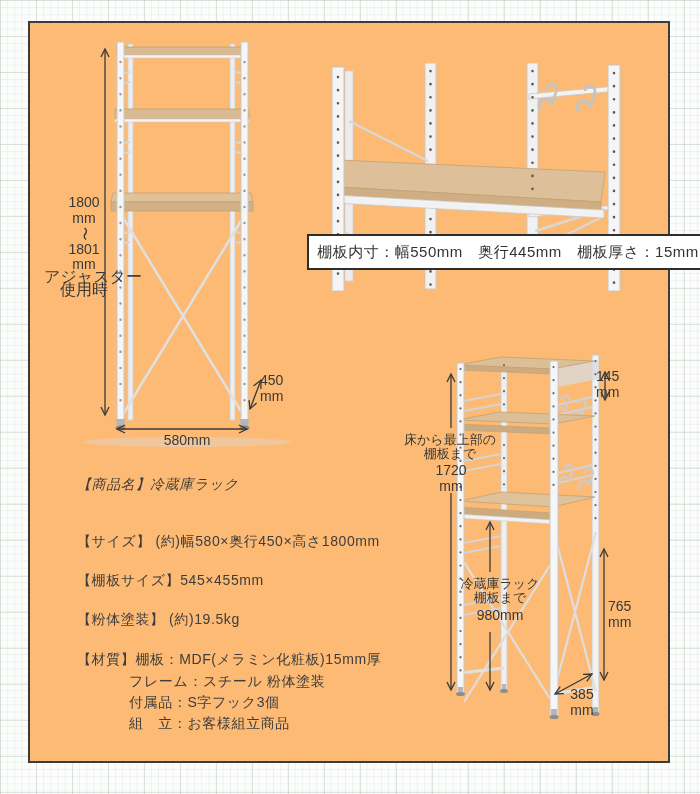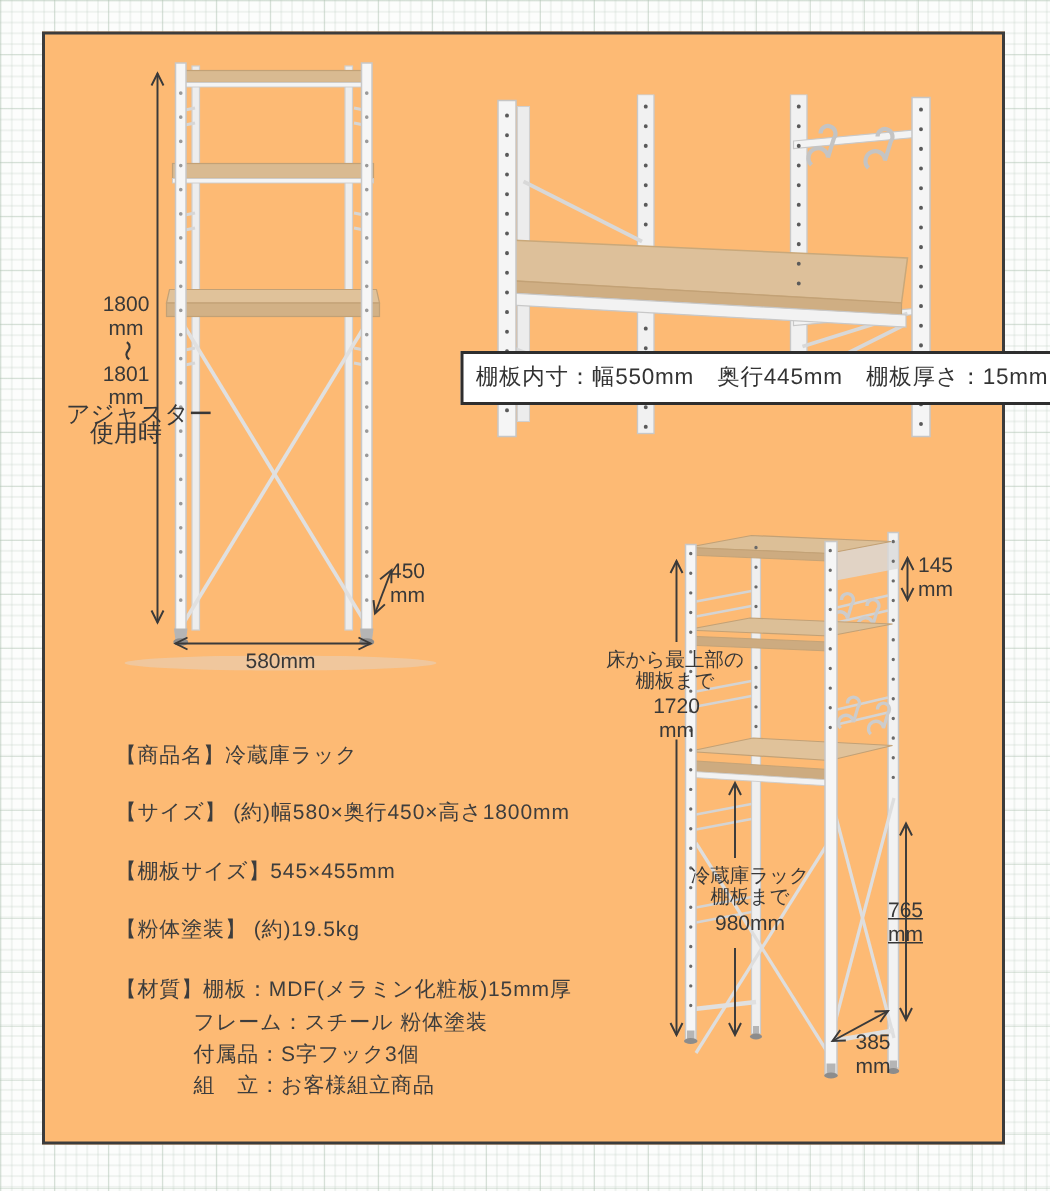--- a/index.html
+++ b/index.html
@@ -277,48 +277,48 @@
       <path d="M181,27 L185,19 L189,27"></path>
       <path d="M181,39 L185,47 L189,39"></path>
     </g>
     <g stroke="#3a3a3a" stroke-width="1.3" fill="none">
       <line x1="135" y1="341" x2="172" y2="321"></line>
       <path d="M166.8,328.3 L172,321 L163,321.3"></path>
       <path d="M143.9,340.7 L135,341 L140.2,333.7"></path>
     </g>
   </svg>
 
-  <div class="lbl dim" style="left:582px;top:346px;width:44px;">
+  <div class="lbl dim" style="left:566px;top:346px;width:44px;">
     <div>145</div>
     <div>mm</div>
   </div>
   <div class="lbl jnote" style="left:372px;top:410px;width:96px;">
     <div>床から最上部の</div>
     <div>棚板まで</div>
   </div>
   <div class="lbl dim dim-col" style="left:396px;top:440px;width:50px;">
     <div>1720</div>
     <div>mm</div>
   </div>
   <div class="lbl jnote" style="left:420px;top:554px;width:100px;">
     <div>冷蔵庫ラック</div>
     <div>棚板まで</div>
     <div class="dim" style="margin-top:4px;">980mm</div>
   </div>
-  <div class="lbl dim" style="left:562px;top:576px;width:40px;text-decoration:underline;">
+  <div class="lbl dim" style="left:578px;top:576px;width:40px;">
     <div>765</div>
     <div>mm</div>
   </div>
   <div class="lbl dim dim-col" style="left:528px;top:664px;width:48px;">
     <div>385</div>
     <div>mm</div>
   </div>
 
   <div>
-    <div class="spec-line" style="left:47px;top:472px;">【商品名】冷蔵庫ラック</div>
+    <div class="spec-line" style="left:47px;top:453px;font-style:italic;">【商品名】冷蔵庫ラック</div>
     <div class="spec-line" style="left:47px;top:510px;">【サイズ】 (約)幅580×奥行450×高さ1800mm</div>
     <div class="spec-line" style="left:47px;top:549px;">【棚板サイズ】545×455mm</div>
     <div class="spec-line" style="left:47px;top:588px;">【粉体塗装】 (約)19.5kg</div>
     <div class="spec-line" style="left:47px;top:628px;">【材質】棚板：MDF(メラミン化粧板)15mm厚</div>
     <div class="spec-line" style="left:99px;top:650px;">フレーム：スチール 粉体塗装</div>
     <div class="spec-line" style="left:99px;top:671px;">付属品：S字フック3個</div>
     <div class="spec-line" style="left:99px;top:692px;">組　立：お客様組立商品</div>
   </div>
 
 </div>

